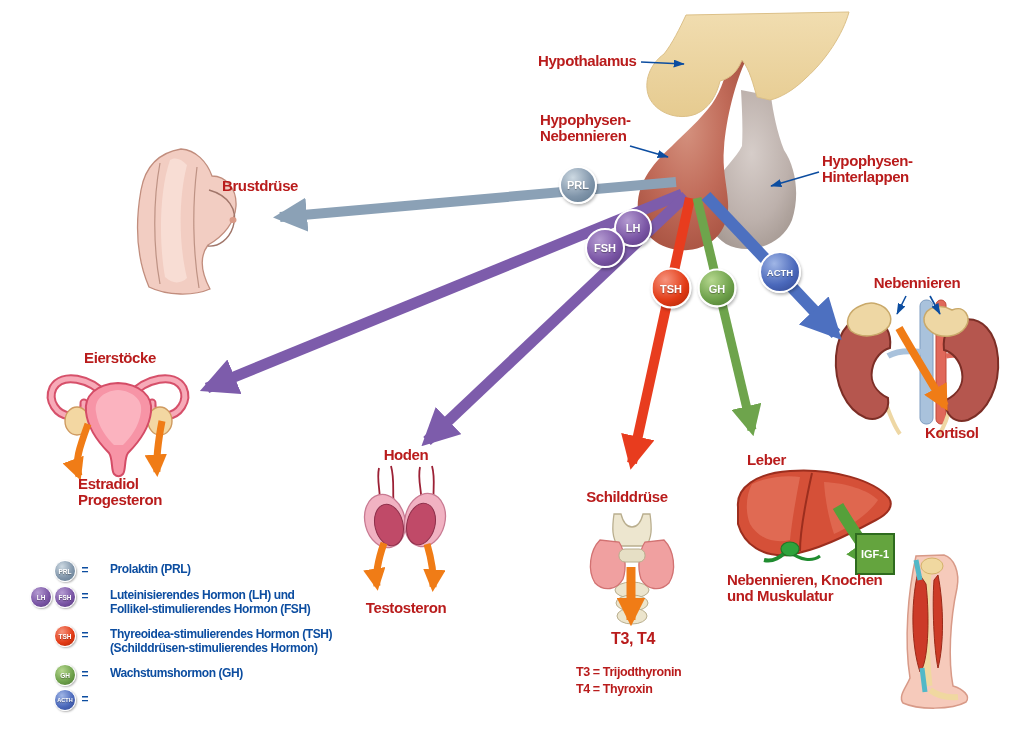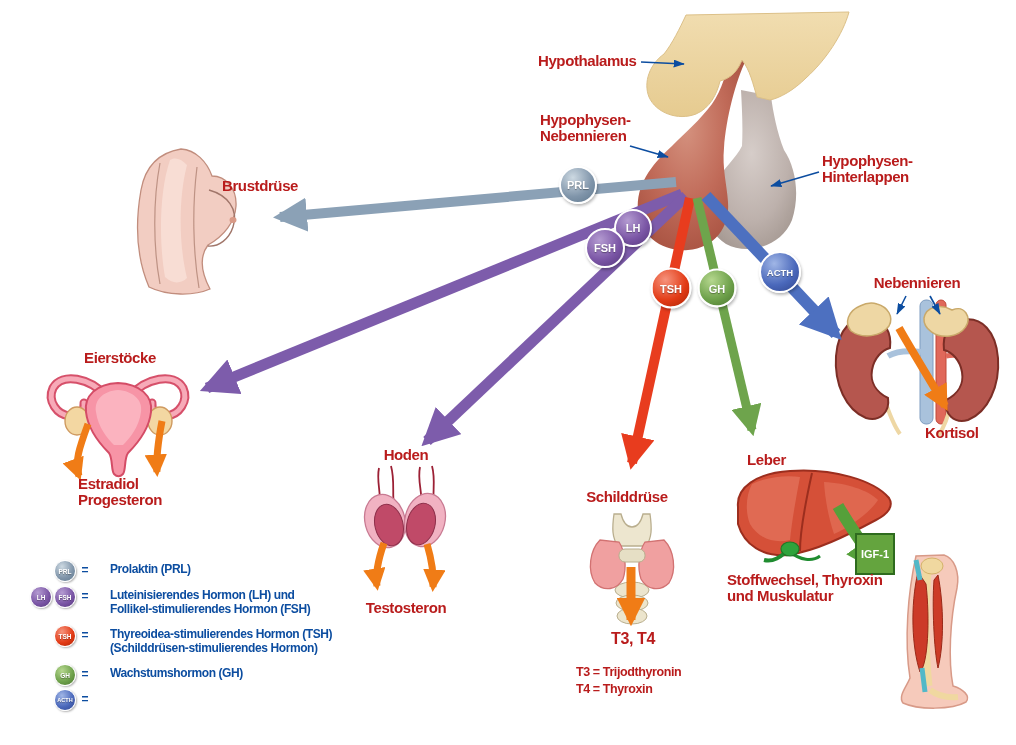--- a/index.html
+++ b/index.html
@@ -244,21 +244,21 @@
   <div class="lbl small" style="left:576px;top:664px">
     <div>T3 = Trijodthyronin</div>
     <div>T4 = Thyroxin</div>
   </div>
 
   <div class="lbl" style="left:747px;top:452px">Leber</div>
 
   <div class="igf-tag">IGF-1</div>
 
   <div class="lbl" style="left:727px;top:572px">
-    <div>Stoffwechsel, Thyroxin</div>
+    <div>Nebennieren, Knochen</div>
     <div>und Muskulatur</div>
   </div>
 
   <div class="lbl center" style="left:917px;top:275px">Nebennieren</div>
 
   <div class="lbl" style="left:925px;top:425px">Kortisol</div>
 
   <div id="b-prl" class="b c-prl">PRL</div>
   <div id="b-lh" class="b c-lh">LH</div>
   <div id="b-fsh" class="b c-fsh">FSH</div>

